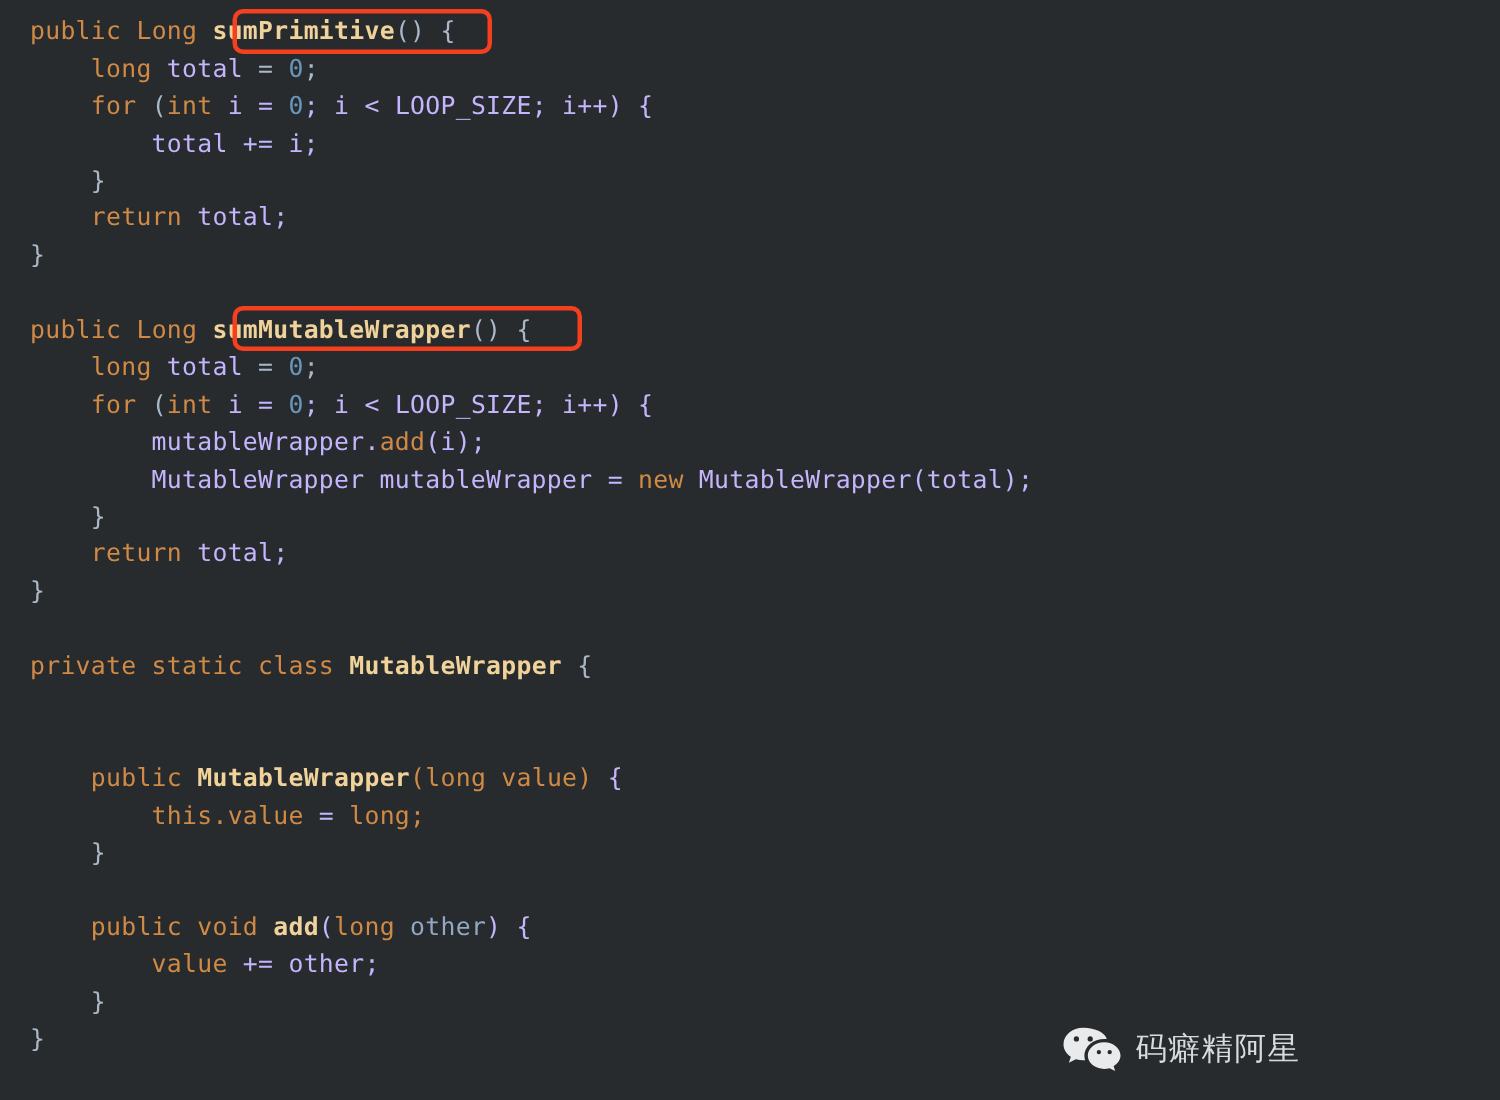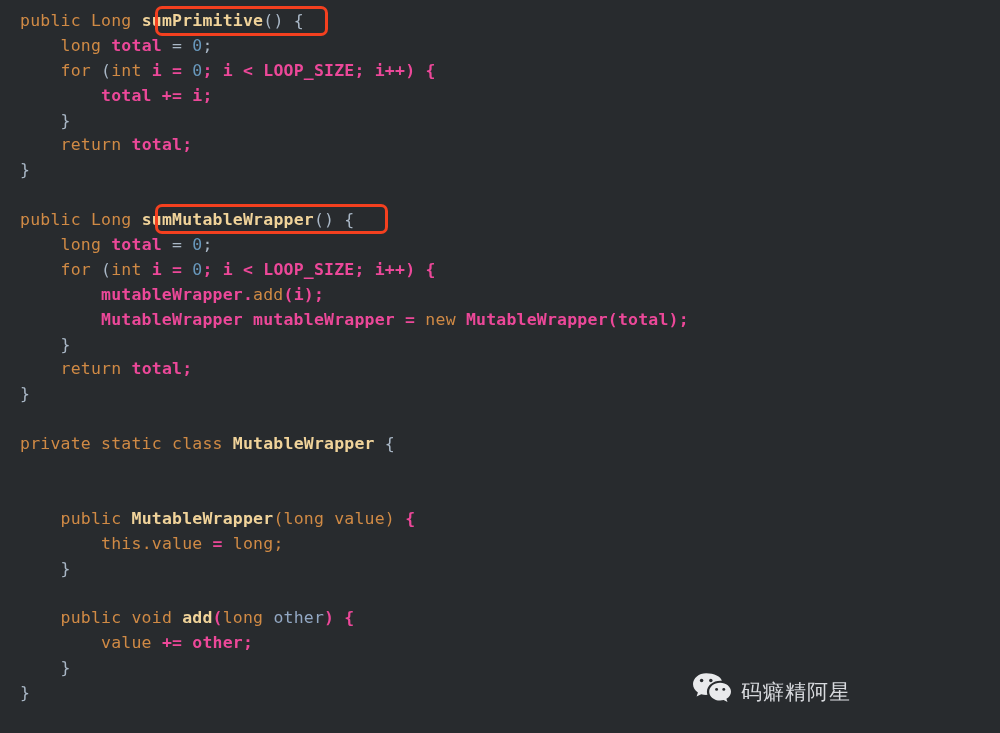--- a/index.html
+++ b/index.html
@@ -13,20 +13,21 @@
     overflow: hidden;
     font-family: "DejaVu Sans Mono", "Liberation Mono", monospace;
   }
 
   #screen {
     position: relative;
     width: 876px;
     height: 733px;
     background: #282b2e;
     overflow: hidden;
+    padding-left: 16px;
   }
 
   
   #code {
     position: absolute;
     left: 0;
     top: 0;
     padding: 9px 0 0 20px;
     box-sizing: border-box;
     width: 1000px;
@@ -38,43 +39,43 @@
     font-size: 16.5px;
     letter-spacing: 0.2px;
     white-space: pre;
     color: #a9b7c6;
     font-family: "DejaVu Sans Mono", "Liberation Mono", monospace;
   }
   .line.blank { color: transparent; }
 
   
   .kw   { color: #d08a45; }            
-  .id   { color: #ec4899; font-weight: bold; }            
+  .id   { color: #c4b5fd; }            
   .num  { color: #6897bb; }            
   .typ  { color: #f0d39a; font-weight: bold; }  
   .mth  { color: #d08a45; }            
   .par  { color: #93a8c4; }            
   .pun  { color: #a9b7c6; }
 
   
   .redbox {
     position: absolute;
     border: 3px solid #f4401f;
     border-radius: 7px;
     box-sizing: border-box;
     pointer-events: none;
   }
 
   
   #watermark {
     position: absolute;
     right: 25px;
-    bottom: 30px;
+    bottom: 18px;
     display: flex;
-    align-items: flex-end;
+    align-items: center;
     gap: 9px;
   }
   #watermark .wm-text {
     color: #d8dade;
     font-size: 21px;
     font-family: "DejaVu Sans", "Liberation Sans", sans-serif;
     letter-spacing: 1px;
     line-height: 1;
   }
   .wechat-icon {

